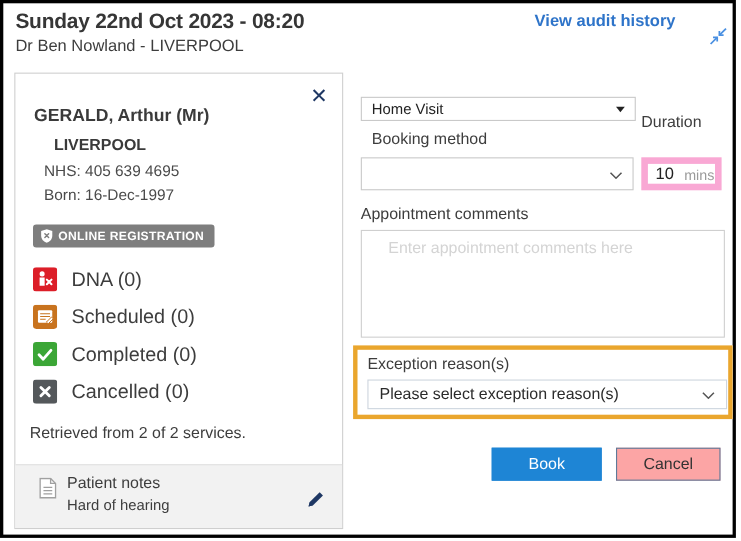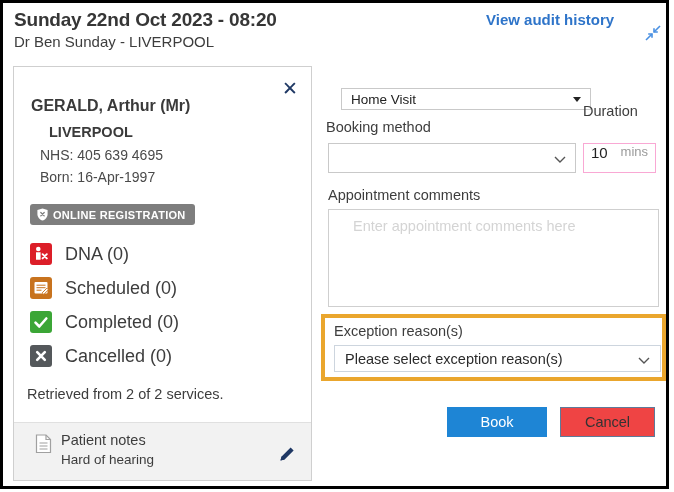--- a/index.html
+++ b/index.html
@@ -62,28 +62,28 @@
     display:flex; align-items:center;
     font-size:13.5px; color:#222222;
     padding:0 9px; cursor:pointer;
   }
   .sel .caret-solid {
     margin-left:auto; width:0; height:0;
     border-left:4px solid transparent; border-right:4px solid transparent;
     border-top:5px solid #222222;
   }
   .sel .chevron { margin-left:auto; }
-  .slot-select   { left:338px; top:85px;  width:250px; height:22px;text-align:center; }
-  .lbl-booking   { left:323px; top:116px; }
+  .slot-select   { left:325px; top:85px;  width:250px; height:22px;text-align:center; }
+  .lbl-booking   { left:335px; top:116px; }
   .booking-select{ left:325px; top:140px; width:248px; height:30px; font-size:14px; }
   .lbl-duration  { left:580px; top:100px; }
   .duration-box  {
     left:580px; top:140px; width:73px; height:30px;
-    border:1px solid #f9a8d4; background:#fff;
-    display:flex; align-items:flex-start; padding:0 7px;
+    border:6px solid #f9a8d4; background:#fff;
+    display:flex; align-items:flex-end; padding:0 7px;
   }
   .duration-box input {
     width:26px; border:none; outline:none; font-size:15px; color:#222;
     font-family:"Liberation Sans", sans-serif; background:transparent;
   }
   .duration-box .unit { margin-left:auto; font-size:13px; color:#9a9a9a; }
   .lbl-comments  { left:325px; top:184px; }
   .comments-area {
     left:325px; top:206px; width:331px; height:98px;
     border:1px solid #cfcfcf; background:#fff;
@@ -102,47 +102,47 @@
     border-color:#cdd5de;
     gap:16px;
   }
   .btn-book {
     left:444px; top:404px; width:100px; height:30px;
     background:#1E85D5; color:#ffffff; border:1px solid #1E85D5;
     font-size:14.5px; font-family:"Liberation Sans", sans-serif; cursor:pointer;
   }
   .btn-cancel {
     left:557px; top:404px; width:95px; height:30px;
-    background:#ef4444; color:#333333; border:1px solid #5E7A99;
+    background:#fca5a5; color:#333333; border:1px solid #5E7A99;
     font-size:14.5px; font-family:"Liberation Sans", sans-serif; cursor:pointer;
   }
 </style>
 </head>
 <body>
 
 <div class="frame">
 
   <div class="abs hdr-title">Sunday 22nd Oct 2023 - 08:20</div>
-  <div class="abs hdr-sub">Dr Ben Sunday - LIVERPOOL</div>
+  <div class="abs hdr-sub">Dr Ben Nowland - LIVERPOOL</div>
   <div class="abs audit-link">View audit history</div>
   <div class="abs collapse-btn">
     <svg width="20" height="20" viewBox="0 0 20 20" fill="none" stroke="#4A90E2" stroke-width="1.6">
       <path d="M17 3 L11 9"></path>
         <path d="M11 5.2 L11 9 L14.8 9"></path>
       <path d="M3 17 L9 11"></path>
         <path d="M9 14.8 L9 11 L5.2 11"></path>
     </svg>
   </div>
 
   <div class="abs card">
     <span class="close-x">✕</span>
     <div class="p-name">GERALD, Arthur (Mr)</div>
     <div class="p-loc">LIVERPOOL</div>
     <div class="p-nhs">NHS: 405 639 4695</div>
-    <div class="p-born">Born: 16-Apr-1997</div>
+    <div class="p-born">Born: 16-Dec-1997</div>
 
     <div class="p-badge">
       <svg width="11" height="13" viewBox="0 0 11 13">
         <path d="M5.5 0.4 L10.6 2 V6 C10.6 9.4 8.2 11.8 5.5 12.6 C2.8 11.8 0.4 9.4 0.4 6 V2 Z" fill="#ffffff"></path>
         <path d="M3.8 4.5 l3.4 3.4 M7.2 4.5 l-3.4 3.4" stroke="#7E7E7E" stroke-width="1.3" stroke-linecap="round"></path>
       </svg>
       <span>ONLINE REGISTRATION</span>
     </div>
 
     <div class="stat-row" style="top:176px;">

